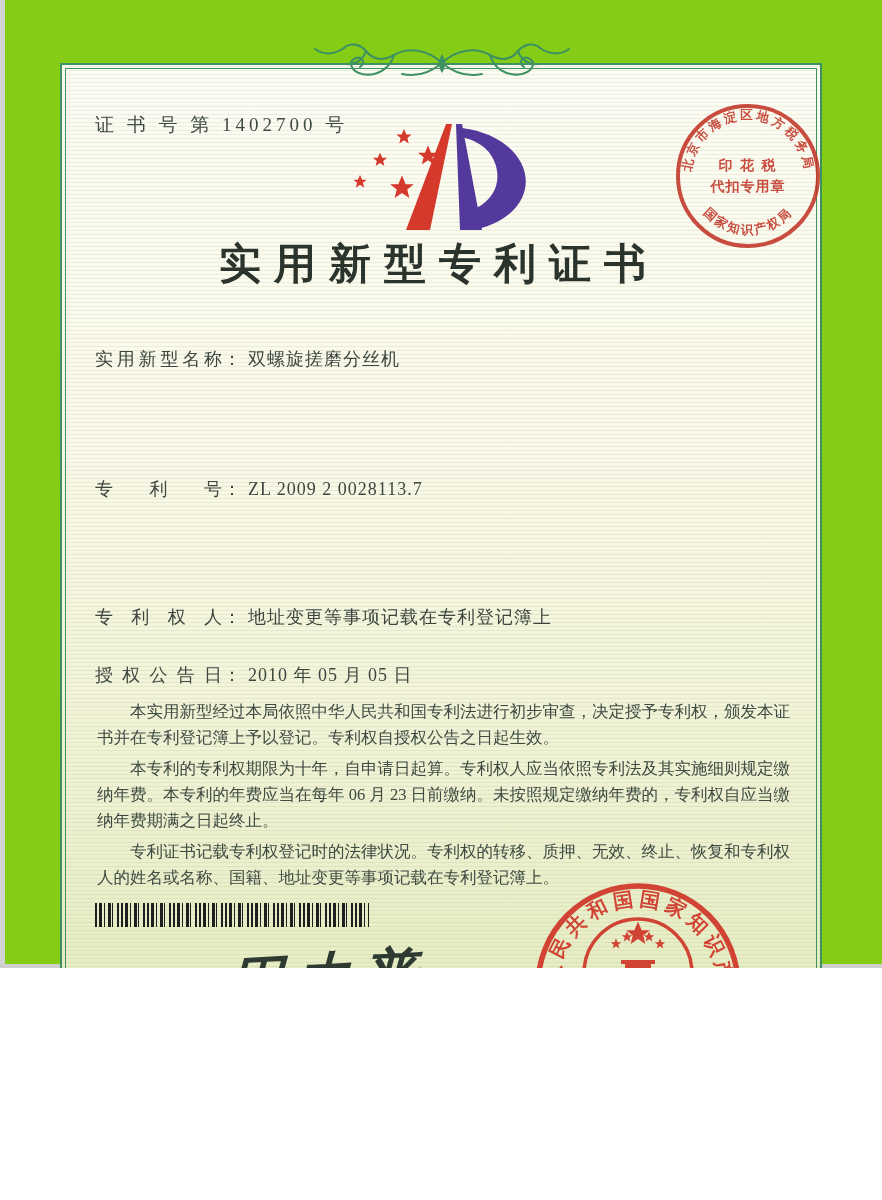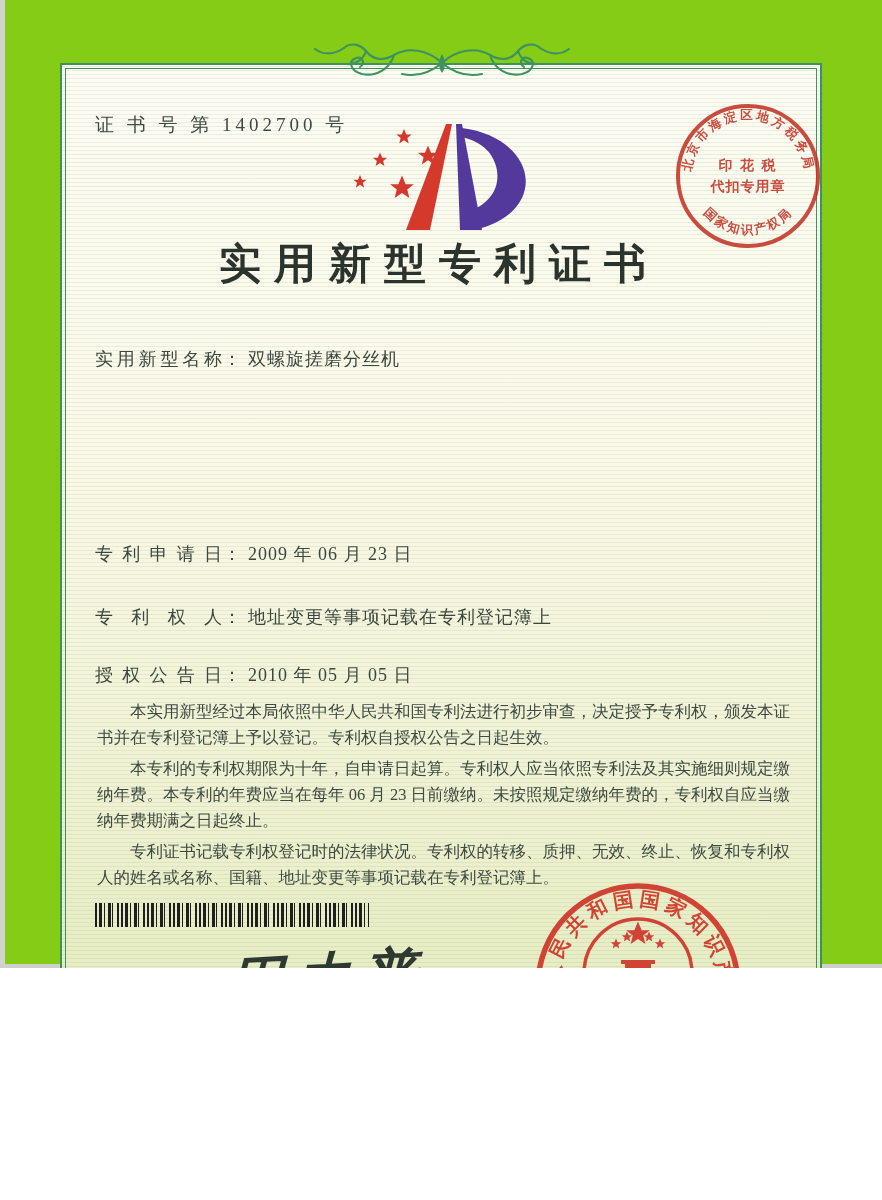--- a/index.html
+++ b/index.html
@@ -116,22 +116,22 @@
       <use href="#lstar" transform="translate(88,40) scale(1.05)"></use>
       <use href="#lstar" transform="translate(62,72) scale(1.25)"></use>
     </g>
   </svg>
 
   <div class="abs frow" style="top:347px">
     <span class="flabel">实用新型名称</span><span>：</span><span class="fvalue">双螺旋搓磨分丝机</span>
   </div>
 
   <div class="abs title">实用新型专利证书</div>
-  <div class="abs frow" style="top:542px">
-    <span class="flabel">专利申请日</span><span>：</span><span class="fvalue">2009 年 06 月 23 日</span>
+  <div class="abs frow" style="top:477px">
+    <span class="flabel">专利号</span><span>：</span><span class="fvalue">ZL 2009 2 0028113.7</span>
   </div>
   <div class="abs frow" style="top:605px">
     <span class="flabel">专利权人</span><span>：</span><span class="fvalue">地址变更等事项记载在专利登记簿上</span>
   </div>
   <div class="abs frow" style="top:663px">
     <span class="flabel">授权公告日</span><span>：</span><span class="fvalue">2010 年 05 月 05 日</span>
   </div>
 
   <div class="abs paras">
     <p>本实用新型经过本局依照中华人民共和国专利法进行初步审查，决定授予专利权，颁发本证书并在专利登记簿上予以登记。专利权自授权公告之日起生效。</p>

